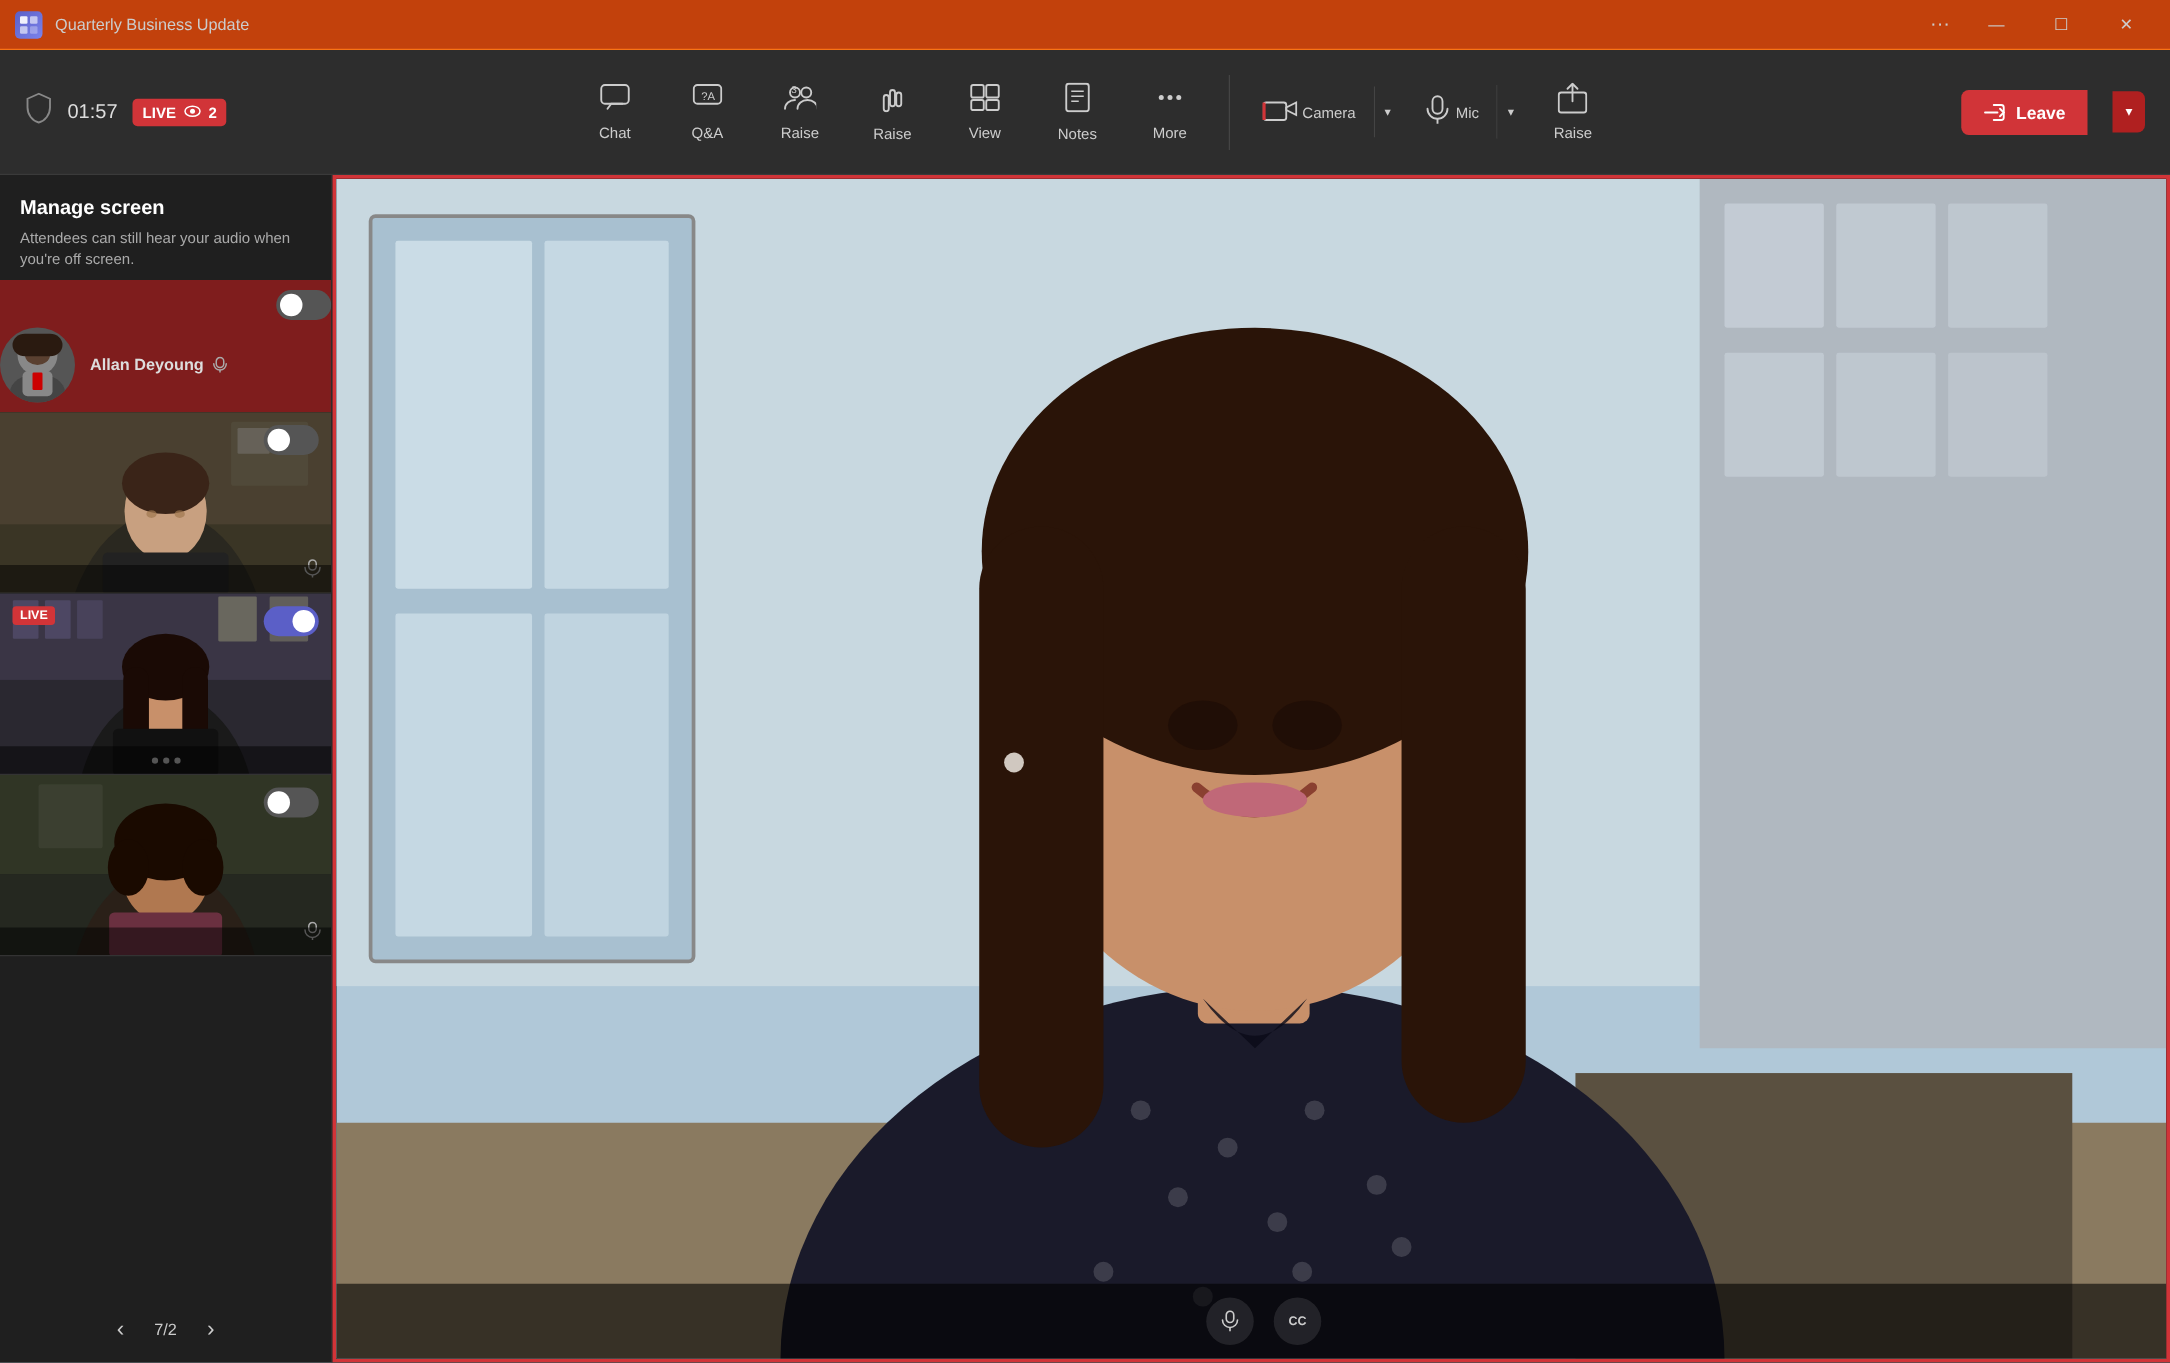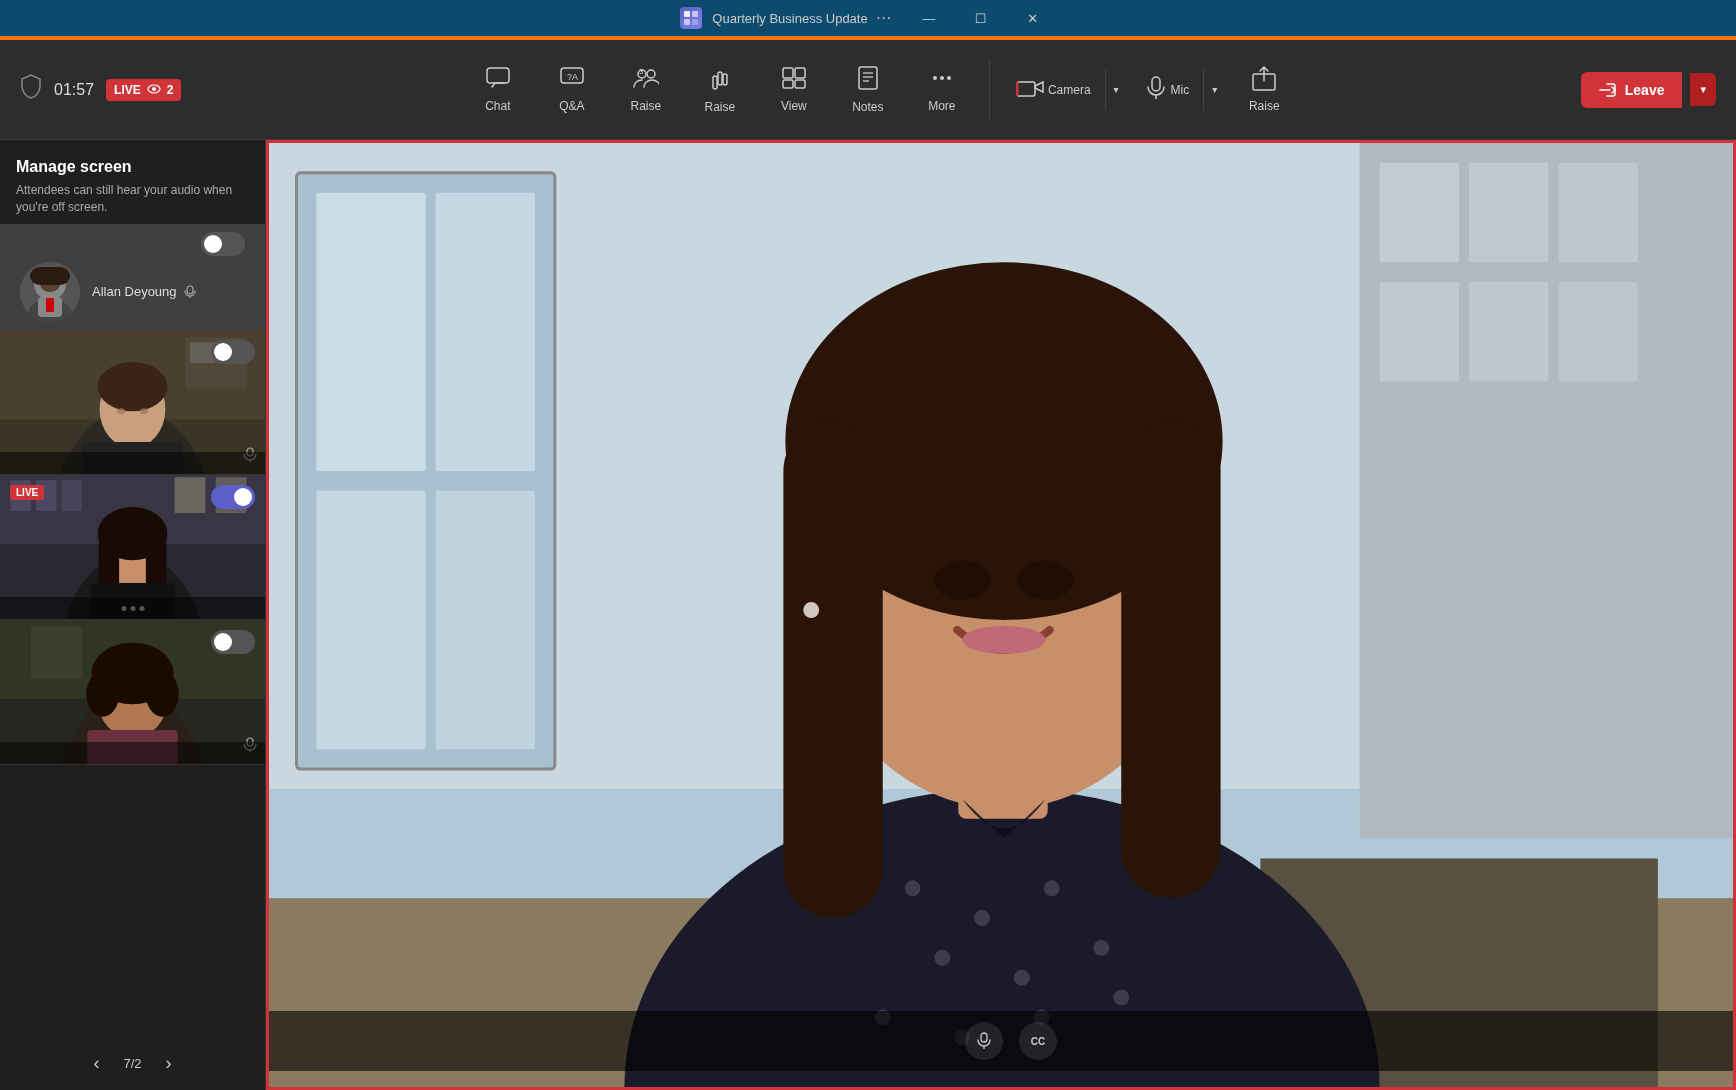--- a/index.html
+++ b/index.html
@@ -9,26 +9,26 @@
       background: #1a1a1a;
       font-family: 'Segoe UI', Arial, sans-serif;
       overflow: hidden;
       color: #fff;
       user-select: none;
     }
 
     
     .title-bar {
       height: 40px;
-      background: #0c4a6e;
-      display: flex;
-      align-items: center;
-      justify-content: center;
+      background: #c2410c;
+      display: flex;
+      align-items: center;
+      justify-content: space-between;
       padding: 0 12px;
-      border-bottom: 4px solid #f97316;
+      border-bottom: 1px solid #f97316;
     }
     .title-bar-left {
       display: flex;
       align-items: center;
       gap: 10px;
     }
     .app-icon {
       width: 22px;
       height: 22px;
       background: linear-gradient(135deg, #5b5fc7, #7b83eb);
@@ -155,21 +155,21 @@
       color: #ccc;
       background: none;
       border: none;
       font-size: 10px;
       border-left: 1px solid #444;
     }
 
     .toolbar-right {
       display: flex;
       align-items: center;
-      gap: 8px;
+      gap: 20px;
     }
     .leave-btn {
       background: #d13438;
       color: white;
       border: none;
       border-radius: 6px 0 0 6px;
       padding: 10px 18px;
       font-size: 14px;
       font-weight: 600;
       cursor: pointer;
@@ -333,21 +333,21 @@
       width: 100%;
       height: 100%;
       background: linear-gradient(160deg, #3a4a5a 0%, #2a3a4a 30%, #1e2a35 60%, #2a3040 100%);
       position: relative;
       overflow: hidden;
     }
 
     
     .video-bottom-bar {
       position: absolute;
-      bottom: 16px;
+      bottom: 0;
       left: 0;
       right: 0;
       height: 60px;
       background: rgba(0,0,0,0.6);
       display: flex;
       align-items: center;
       justify-content: center;
       gap: 16px;
       padding-left: 20px;
     }
@@ -582,21 +582,21 @@
 
 <div class="main-content">
 
   <div class="left-panel">
 
     <div class="manage-screen-header">
       <div class="manage-screen-title">Manage screen</div>
       <div class="manage-screen-subtitle">Attendees can still hear your audio when you're off screen.</div>
     </div>
 
-    <div style="background:#404040; padding: 8px 20px;">
+    <div style="background:#7f1d1d; padding: 8px 0; font-weight: bold;">
       <div style="display:flex;justify-content:flex-end;margin-bottom:6px;">
         <div class="toggle-switch off"></div>
       </div>
       <div style="display:flex;align-items:center;gap:12px;">
         <div class="host-avatar">
 
           <svg width="60" height="60" viewBox="0 0 60 60">
             <circle cx="30" cy="22" r="16" fill="#888"></circle>
             <ellipse cx="30" cy="22" rx="10" ry="8" fill="#5a4030"></ellipse>
             <rect x="10" y="5" width="40" height="18" rx="10" fill="#2a1a10"></rect>

